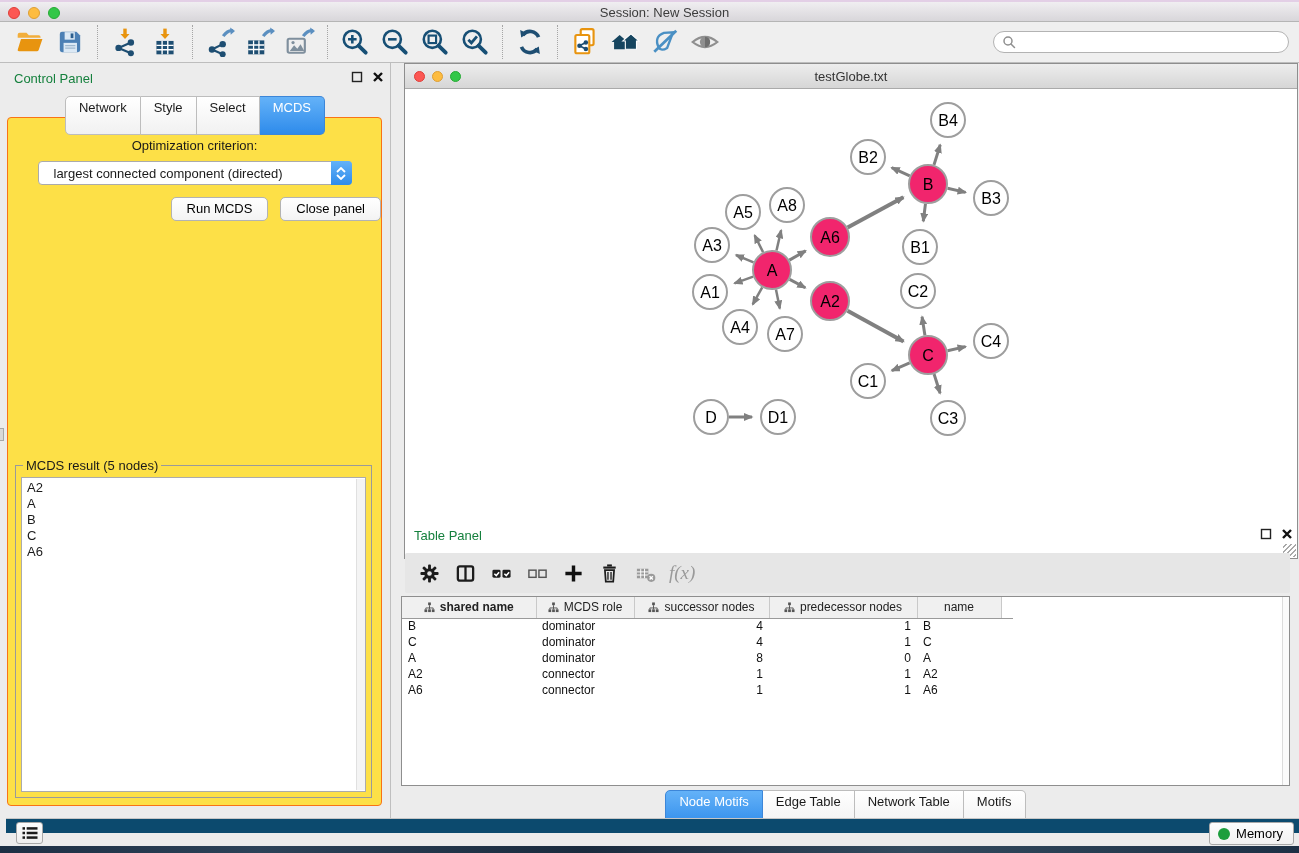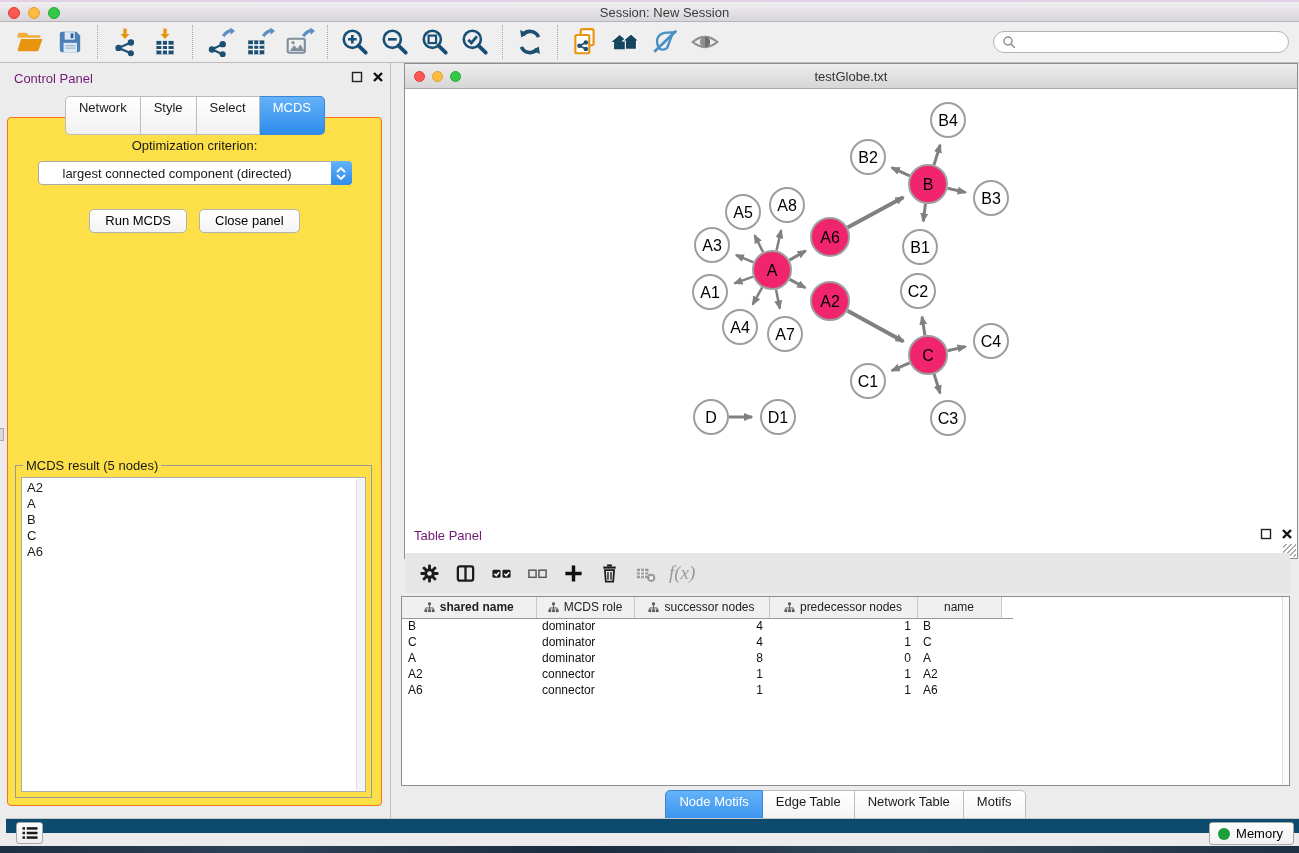--- a/index.html
+++ b/index.html
@@ -34,46 +34,46 @@
     border:1px solid #b3b3b3; border-radius:12px;
     display:flex; align-items:center; padding:0 8px; gap:4px;
   }
   .searchbox input { border:none; outline:none; flex:1; font-size:12px; background:transparent; font-family:inherit; }
   
   .control-panel {
     position:absolute; left:0; top:63px; width:391px; height:755px;
     background:#ececec; border-right:1px solid #bfbfbf;
   }
   .panel-header { position:relative; height:30px; }
-  .panel-header .ph-title { position:absolute; left:14px; top:8px; font-size:13px; color:#701a75; }
+  .panel-header .ph-title { position:absolute; left:14px; top:8px; font-size:13px; color:#15803d; }
   .panel-icons { position:absolute; right:6px; top:8px; display:flex; gap:9px; }
   .ctl-tabs { position:absolute; top:33px; left:0; right:0; display:flex; justify-content:center; z-index:2; }
   .tab-btn {
     font-size:13px; padding:3px 13px 19px; background:linear-gradient(#ffffff,#f1f1f1);
     border:1px solid #bdbdbd; border-left:none; color:#1a1a1a; cursor:default;
   }
   .tab-btn:first-child { border-left:1px solid #bdbdbd; border-radius:5px 0 0 5px; }
   .tab-btn:last-child { border-radius:0 5px 5px 0; }
   .tab-btn.active { background:linear-gradient(var(--accent-light,#5fb0f7),var(--accent,#2e8beb)); color:#fff; border-color:#3c86d8; }
   .ctl-content {
     position:absolute; left:7px; right:8px; top:54px; bottom:12px;
     background:#fde047; border:1px solid #f97316; border-radius:4px;
   }
   .opt-label { text-align:center; margin-top:20px; font-size:13px; }
   .dropdown {
     position:relative; margin:8px auto 0; width:314px; height:24px; background:#fff;
     border:1px solid #ababab; border-radius:4px; display:flex; align-items:center;
   }
-  .dropdown .dd-value { padding-left:24px; font-size:13px; white-space:nowrap; }
+  .dropdown .dd-value { padding-left:15px; font-size:13px; white-space:nowrap; }
   .dd-stepper {
     position:absolute; right:-1px; top:-1px; width:21px; height:24px; border-radius:0 4px 4px 0;
     background:linear-gradient(var(--accent-light,#6cb5f9),var(--accent,#2e8beb));
     display:flex; flex-direction:column; align-items:center; justify-content:center; gap:1px;
   }
-  .btn-row { display:flex; justify-content:center; gap:12px; margin-top:24px; }
+  .btn-row { display:flex; justify-content:flex-end; gap:12px; margin-top:12px; }
   .push-btn {
     font-family:inherit; font-size:13px; padding:3px 15px 4px; background:linear-gradient(#ffffff,#f3f3f3);
     border:1px solid #b3b3b3; border-radius:5px; cursor:default;
   }
   .mcds-fieldset {
     position:absolute; left:7px; right:9px; top:340px; bottom:7px;
     border:1px solid #9a9a9a; padding:4px 5px 5px;
   }
   .mcds-fieldset legend { font-size:13px; padding:0 3px; margin-left:2px; }
   .mcds-list {

